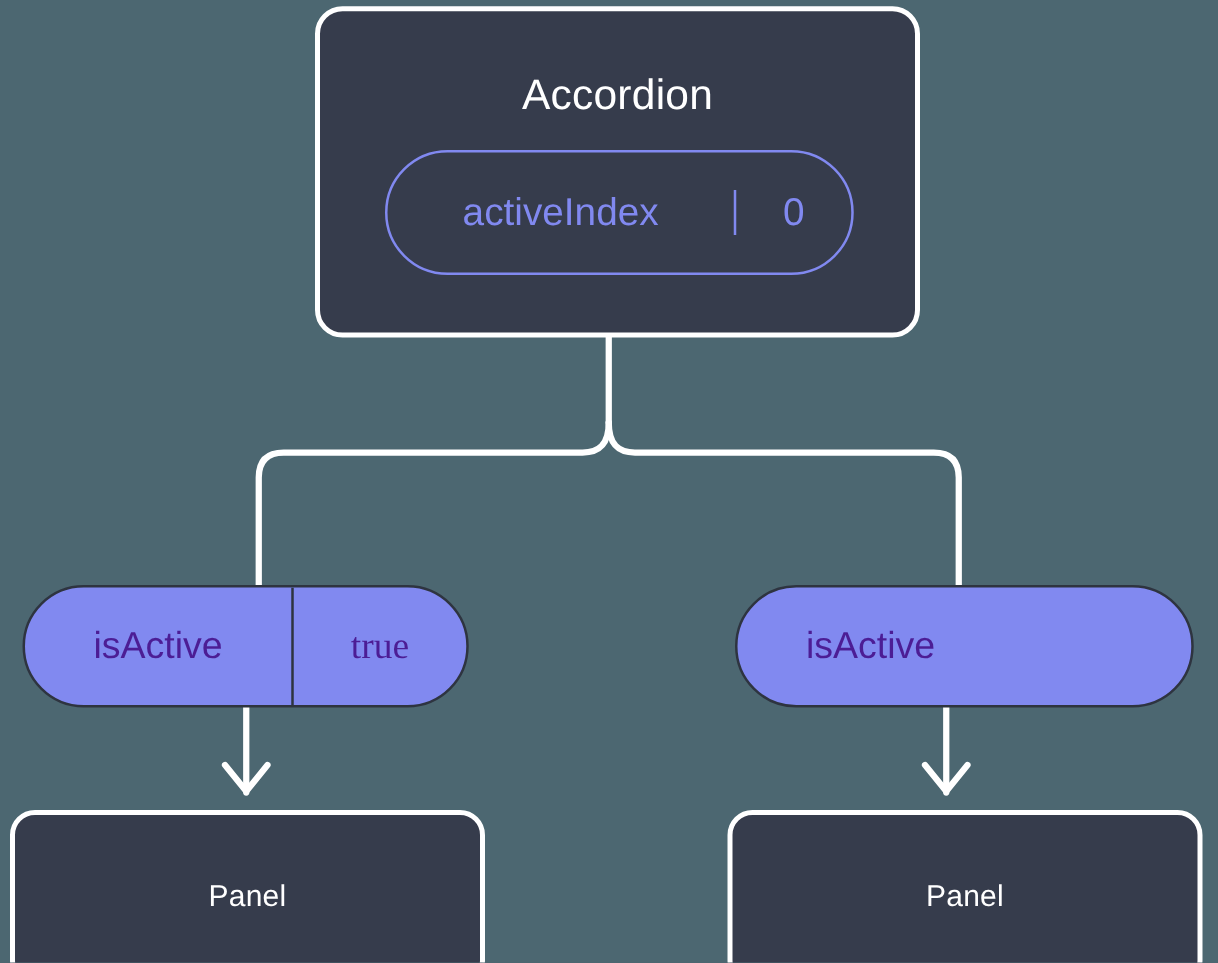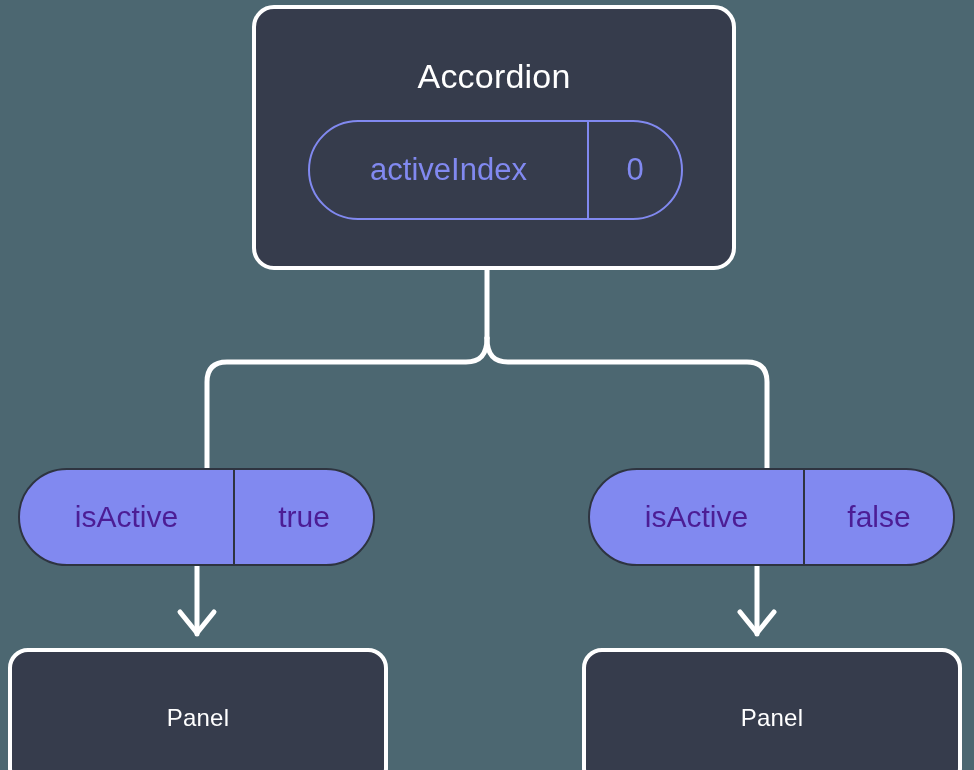--- a/index.html
+++ b/index.html
@@ -112,32 +112,33 @@
   }
   .chip-filled .chip-val {
     border-left: 2px solid #2e3440;
   }
 
   #chip-active-index {
     left: 308px;
     top: 120px;
     width: 375px;
     height: 100px;
+    align-items: center;
   }
   #chip-active-index .chip-key { width: 277px; }
   #chip-active-index .chip-val { width: 94px; }
 
   #chip-left {
     left: 18px;
     top: 468px;
     width: 357px;
     height: 98px;
   }
   #chip-left .chip-key { width: 213px; }
-  #chip-left .chip-val { width: 140px; }
+  #chip-left .chip-val { width: 140px; font-family: Liberation Serif, serif; }
 
   #chip-right {
     left: 588px;
     top: 468px;
     width: 367px;
     height: 98px;
   }
   #chip-right .chip-key { width: 213px; }
   #chip-right .chip-val { width: 150px; }
 </style>
@@ -169,21 +170,20 @@
     <div class="chip-val">0</div>
   </div>
 
   <div id="chip-left" class="chip chip-filled">
     <div class="chip-key">isActive</div>
     <div class="chip-val">true</div>
   </div>
 
   <div id="chip-right" class="chip chip-filled">
     <div class="chip-key">isActive</div>
-    <div class="chip-val">false</div>
   </div>
 
   <div id="panel-left" class="node-box panel-box">
     <div class="node-title">Panel</div>
   </div>
 
   <div id="panel-right" class="node-box panel-box">
     <div class="node-title">Panel</div>
   </div>
 

